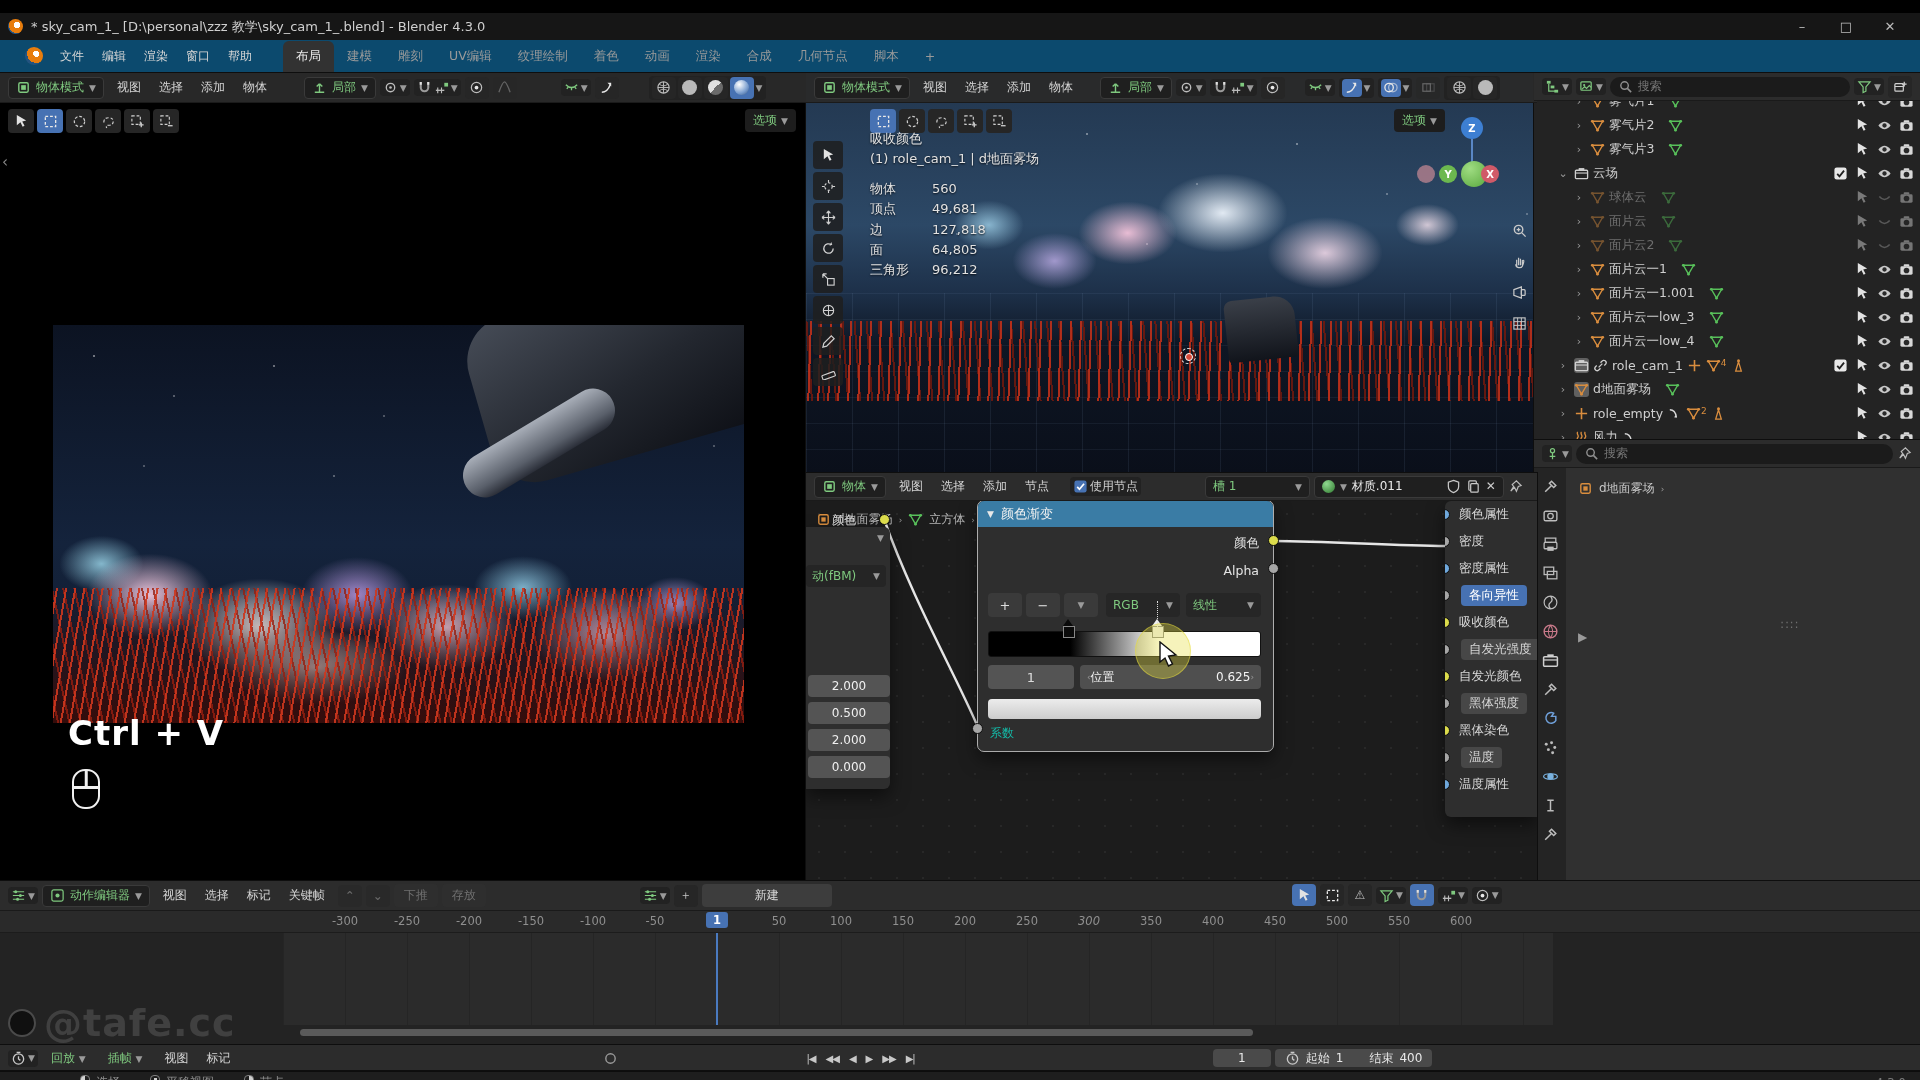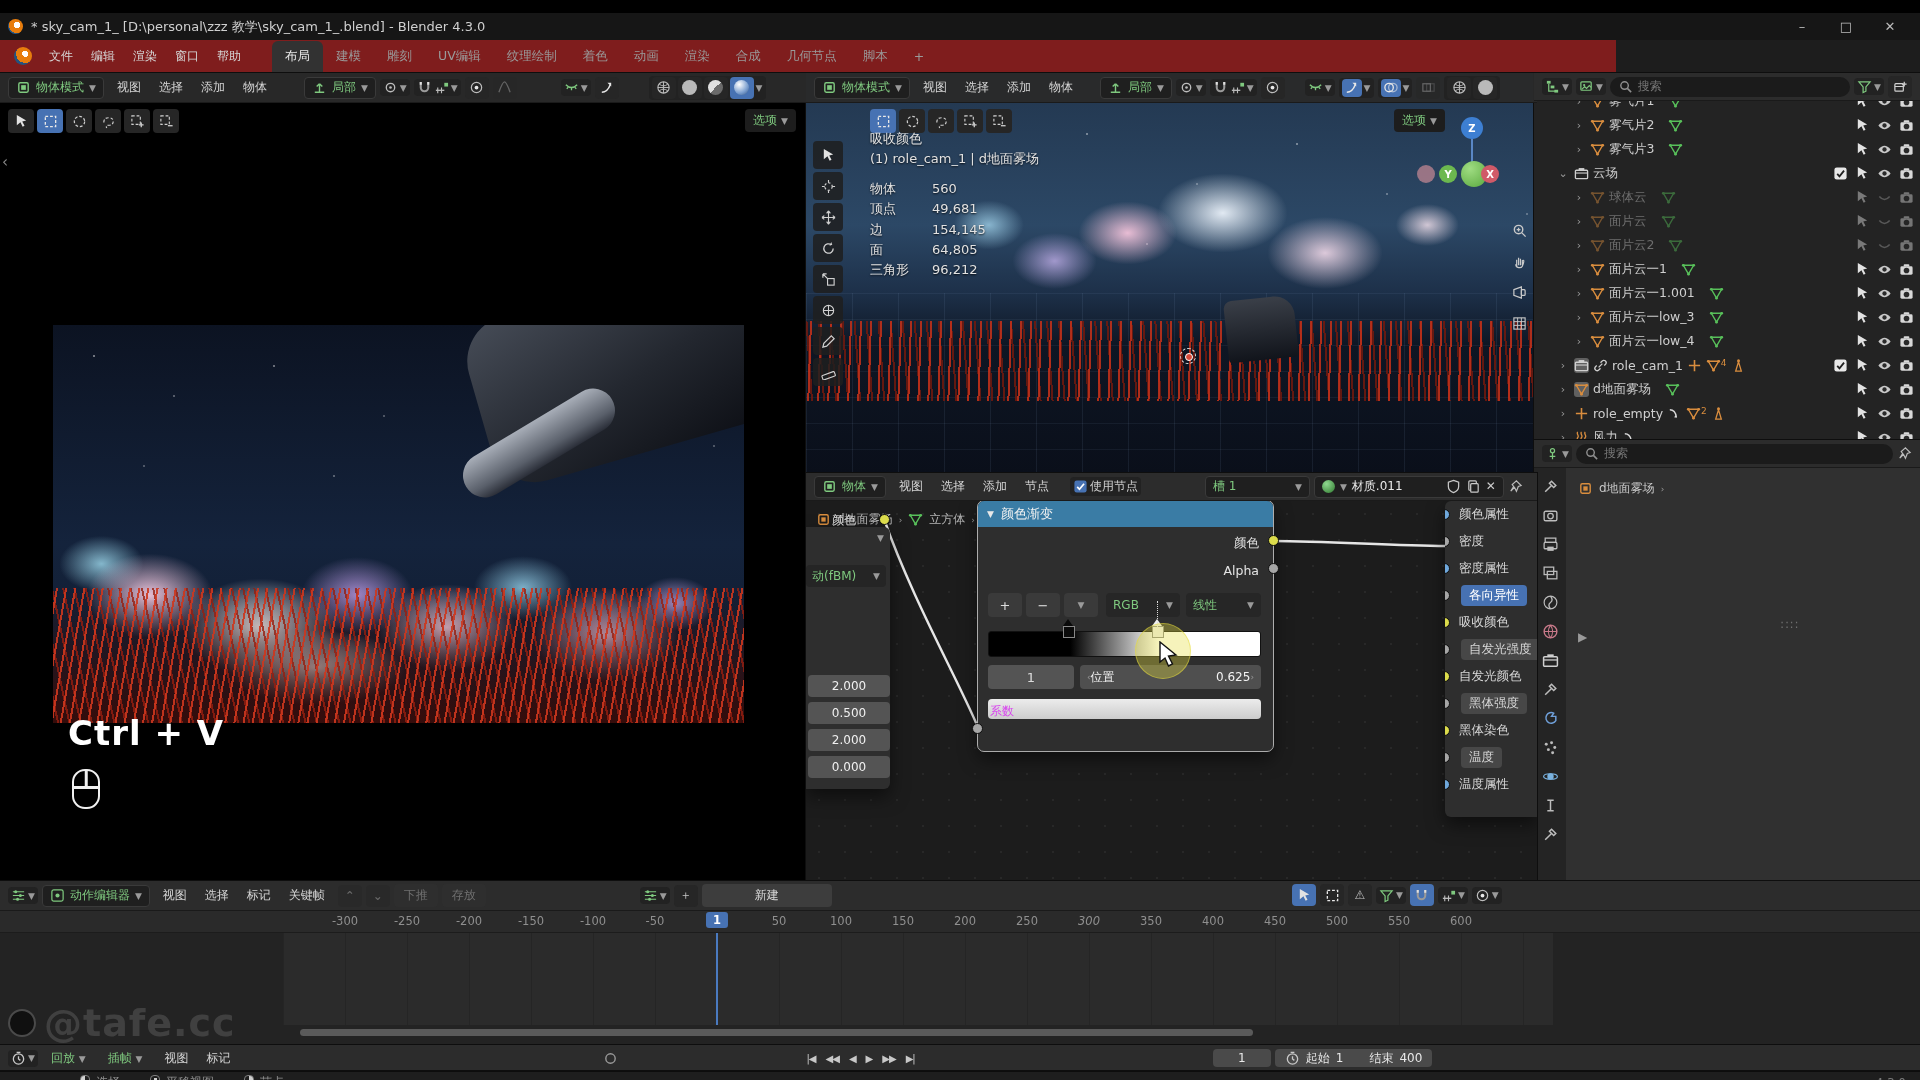--- a/index.html
+++ b/index.html
@@ -20,21 +20,21 @@
   .icon-btn.blue { background:#4772b3; color:#fff; }
   .icon-btn.dim { opacity:.4; }
   .grp { display:inline-flex; align-items:center; gap:2px; background:#222; border-radius:4px; padding:1px 3px; }
   .sphere { width:15px; height:15px; border-radius:50%; }
 
   
   #titlebar { position:absolute; left:0; top:0; width:1920px; height:27px; background:#161616; display:flex; align-items:center; padding:0 8px; color:#cfcfcf; font-size:13px; }
   #titlebar .blogo { width:15px; height:15px; border-radius:50%; background:radial-gradient(circle at 60% 40%, #fff 0 3px, #e87d0d 3px 8px, #2a5a8a 8px); margin-right:8px; }
   #win-controls { margin-left:auto; display:flex; }
   #win-controls span { width:44px; text-align:center; color:#bbb; font-size:13px; }
-  #topbar { position:absolute; left:0; top:27px; width:1616px; height:33px; background:#7f1d1d; display:flex; align-items:center; padding:0 6px; border-bottom:1px solid #101010; }
+  #topbar { position:absolute; left:0; top:27px; width:1920px; height:33px; background:#0c4a6e; display:flex; align-items:center; padding:0 17px; border-bottom:1px solid #101010; }
   #topbar .blogo { width:18px; height:18px; border-radius:50%; background:radial-gradient(circle at 62% 38%, #fff 0 3px, #e87d0d 3px 9px, #23537f 9px); margin:0 8px; }
   #ws-tabs { display:flex; align-items:center; margin-left:22px; height:33px; }
   .ws-tab { padding:7px 13px; color:#9a9a9a; font-size:12.5px; }
   .ws-tab.active { background:#323232; color:#e8e8e8; border-radius:6px 6px 0 0; }
 
   
   #vp-left { left:0; top:60px; width:806px; height:808px; background:#000; overflow:hidden; }
   #vp-right { left:806px; top:60px; width:731px; height:400px; overflow:hidden; background:#1c2a3e; }
   .vp-hdr { background:rgba(42,42,42,.96); }
   .tool-row { position:absolute; left:8px; top:36px; display:flex; gap:3px; z-index:6; }
@@ -635,21 +635,21 @@
           <div class="stat-row">
             <b>物体</b>
             <span>560</span>
           </div>
           <div class="stat-row">
             <b>顶点</b>
             <span>49,681</span>
           </div>
           <div class="stat-row">
             <b>边</b>
-            <span>154,145</span>
+            <span>127,818</span>
           </div>
           <div class="stat-row">
             <b>面</b>
             <span>64,805</span>
           </div>
           <div class="stat-row">
             <b>三角形</b>
             <span>96,212</span>
           </div>
         </div>
@@ -1621,21 +1621,21 @@
 
         <span class="rbtn" style="left:10px;top:164px;width:86px;background:#545454">1</span>
         <span class="rdd" style="left:102px;top:164px;width:181px;background:#4f4f4f;color:#f2f2f2">
           <span class="chev">‹</span>
           <span>位置</span>
           <span style="margin-left:auto">0.625</span>
           <span class="chev">›</span>
         </span>
         <div id="ramp-swatch"></div>
         <span class="socket s-gray" style="left:-6px;top:222px"></span>
-        <span style="position:absolute;left:12px;top:202px;color:#d946ef">系数</span>
+        <span style="position:absolute;left:12px;top:224px;color:#14b8a6">系数</span>
       </div>
 
       <div id="vol-node" class="node">
         <div id="vol-inputs">
             <div class="vol-row">
               <span class="socket s-blue"></span>
               <span>颜色属性</span>
             </div>
             <div class="vol-row">
               <span class="socket s-gray"></span>

